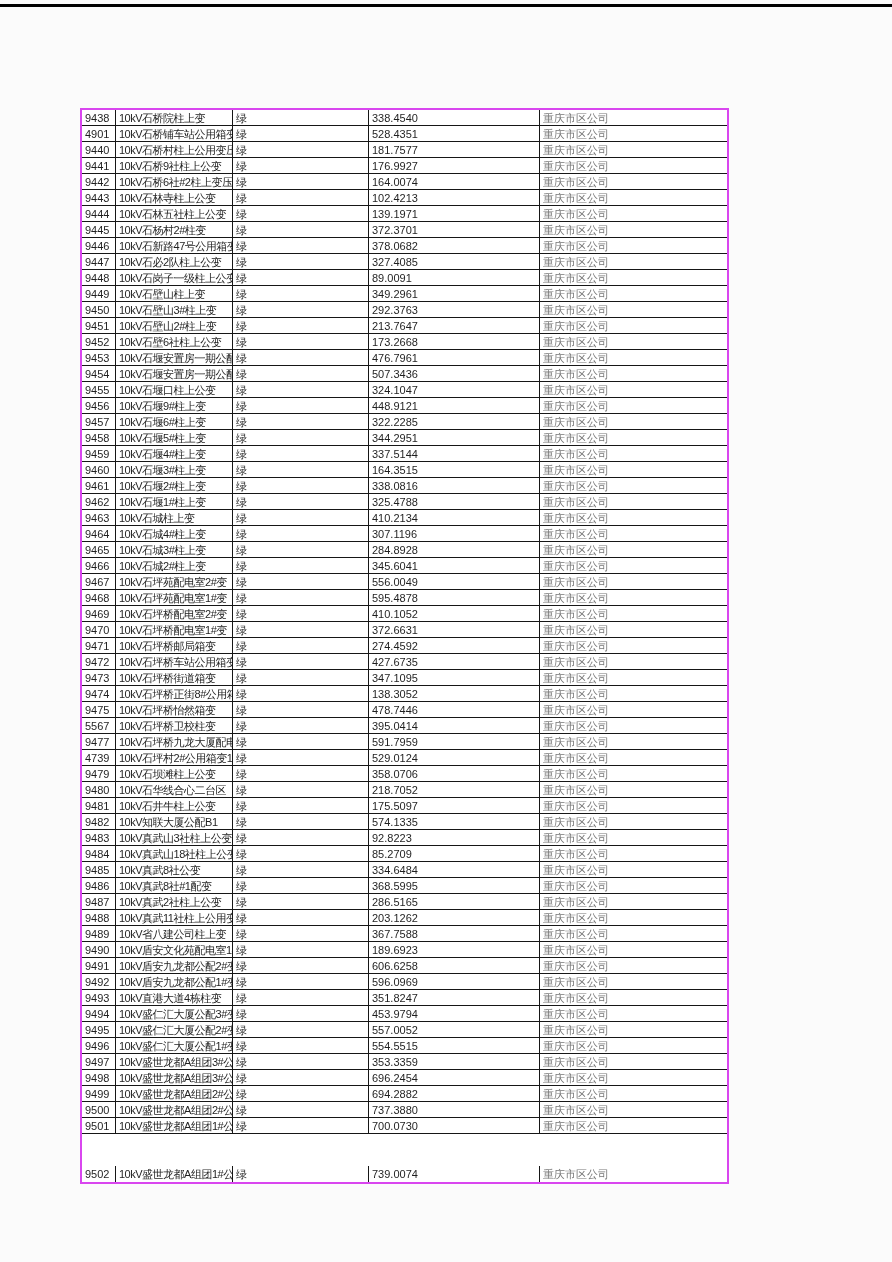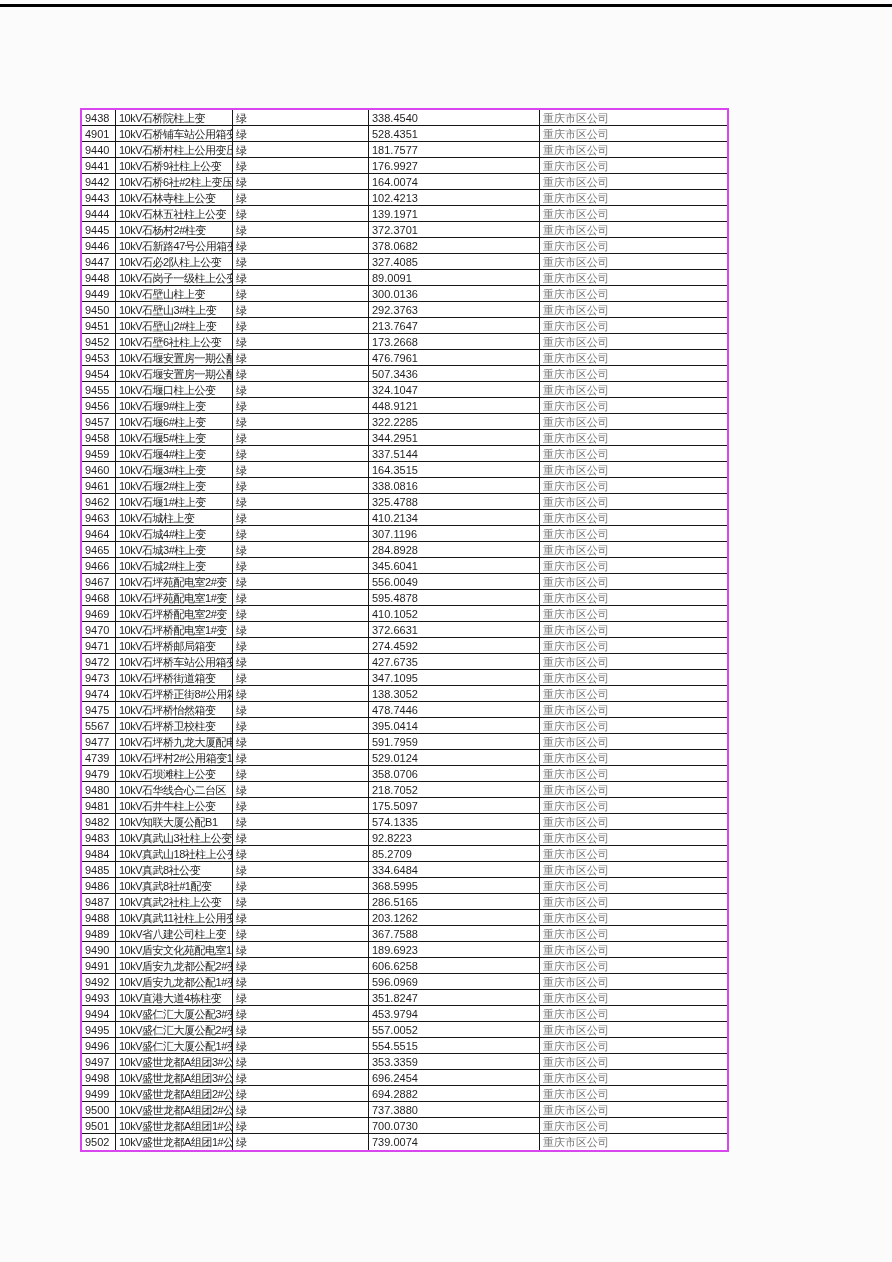--- a/index.html
+++ b/index.html
@@ -21,21 +21,21 @@
     border: 2px solid #d946ef;
     background: #ffffff;
   }
   .row {
     display: flex;
     height: 16px;
     box-sizing: border-box;
     border-bottom: 1px solid #161616;
     background: #fff;
   }
-  .row:last-child { border-bottom: none; }
+  .row:last-child { border-bottom: none; margin-top: 32px; }
   .cell {
     box-sizing: border-box;
     border-right: 1px solid #161616;
     padding: 1px 2px 0 3px;
     font-size: 11px;
     line-height: 14px;
     color: #1f1f1f;
     overflow: hidden;
     white-space: nowrap;
     flex: 0 0 auto;
@@ -138,21 +138,21 @@
     <div class="cell c-name">10kV石岗子一级柱上公变</div>
     <div class="cell c-status">绿</div>
     <div class="cell c-value">89.0091</div>
     <div class="cell c-company">重庆市区公司</div>
   </div>
 
   <div class="row">
     <div class="cell c-id">9449</div>
     <div class="cell c-name">10kV石壁山柱上变</div>
     <div class="cell c-status">绿</div>
-    <div class="cell c-value">300.0136</div>
+    <div class="cell c-value">349.2961</div>
     <div class="cell c-company">重庆市区公司</div>
   </div>
 
   <div class="row">
     <div class="cell c-id">9450</div>
     <div class="cell c-name">10kV石壁山3#柱上变</div>
     <div class="cell c-status">绿</div>
     <div class="cell c-value">292.3763</div>
     <div class="cell c-company">重庆市区公司</div>
   </div>

